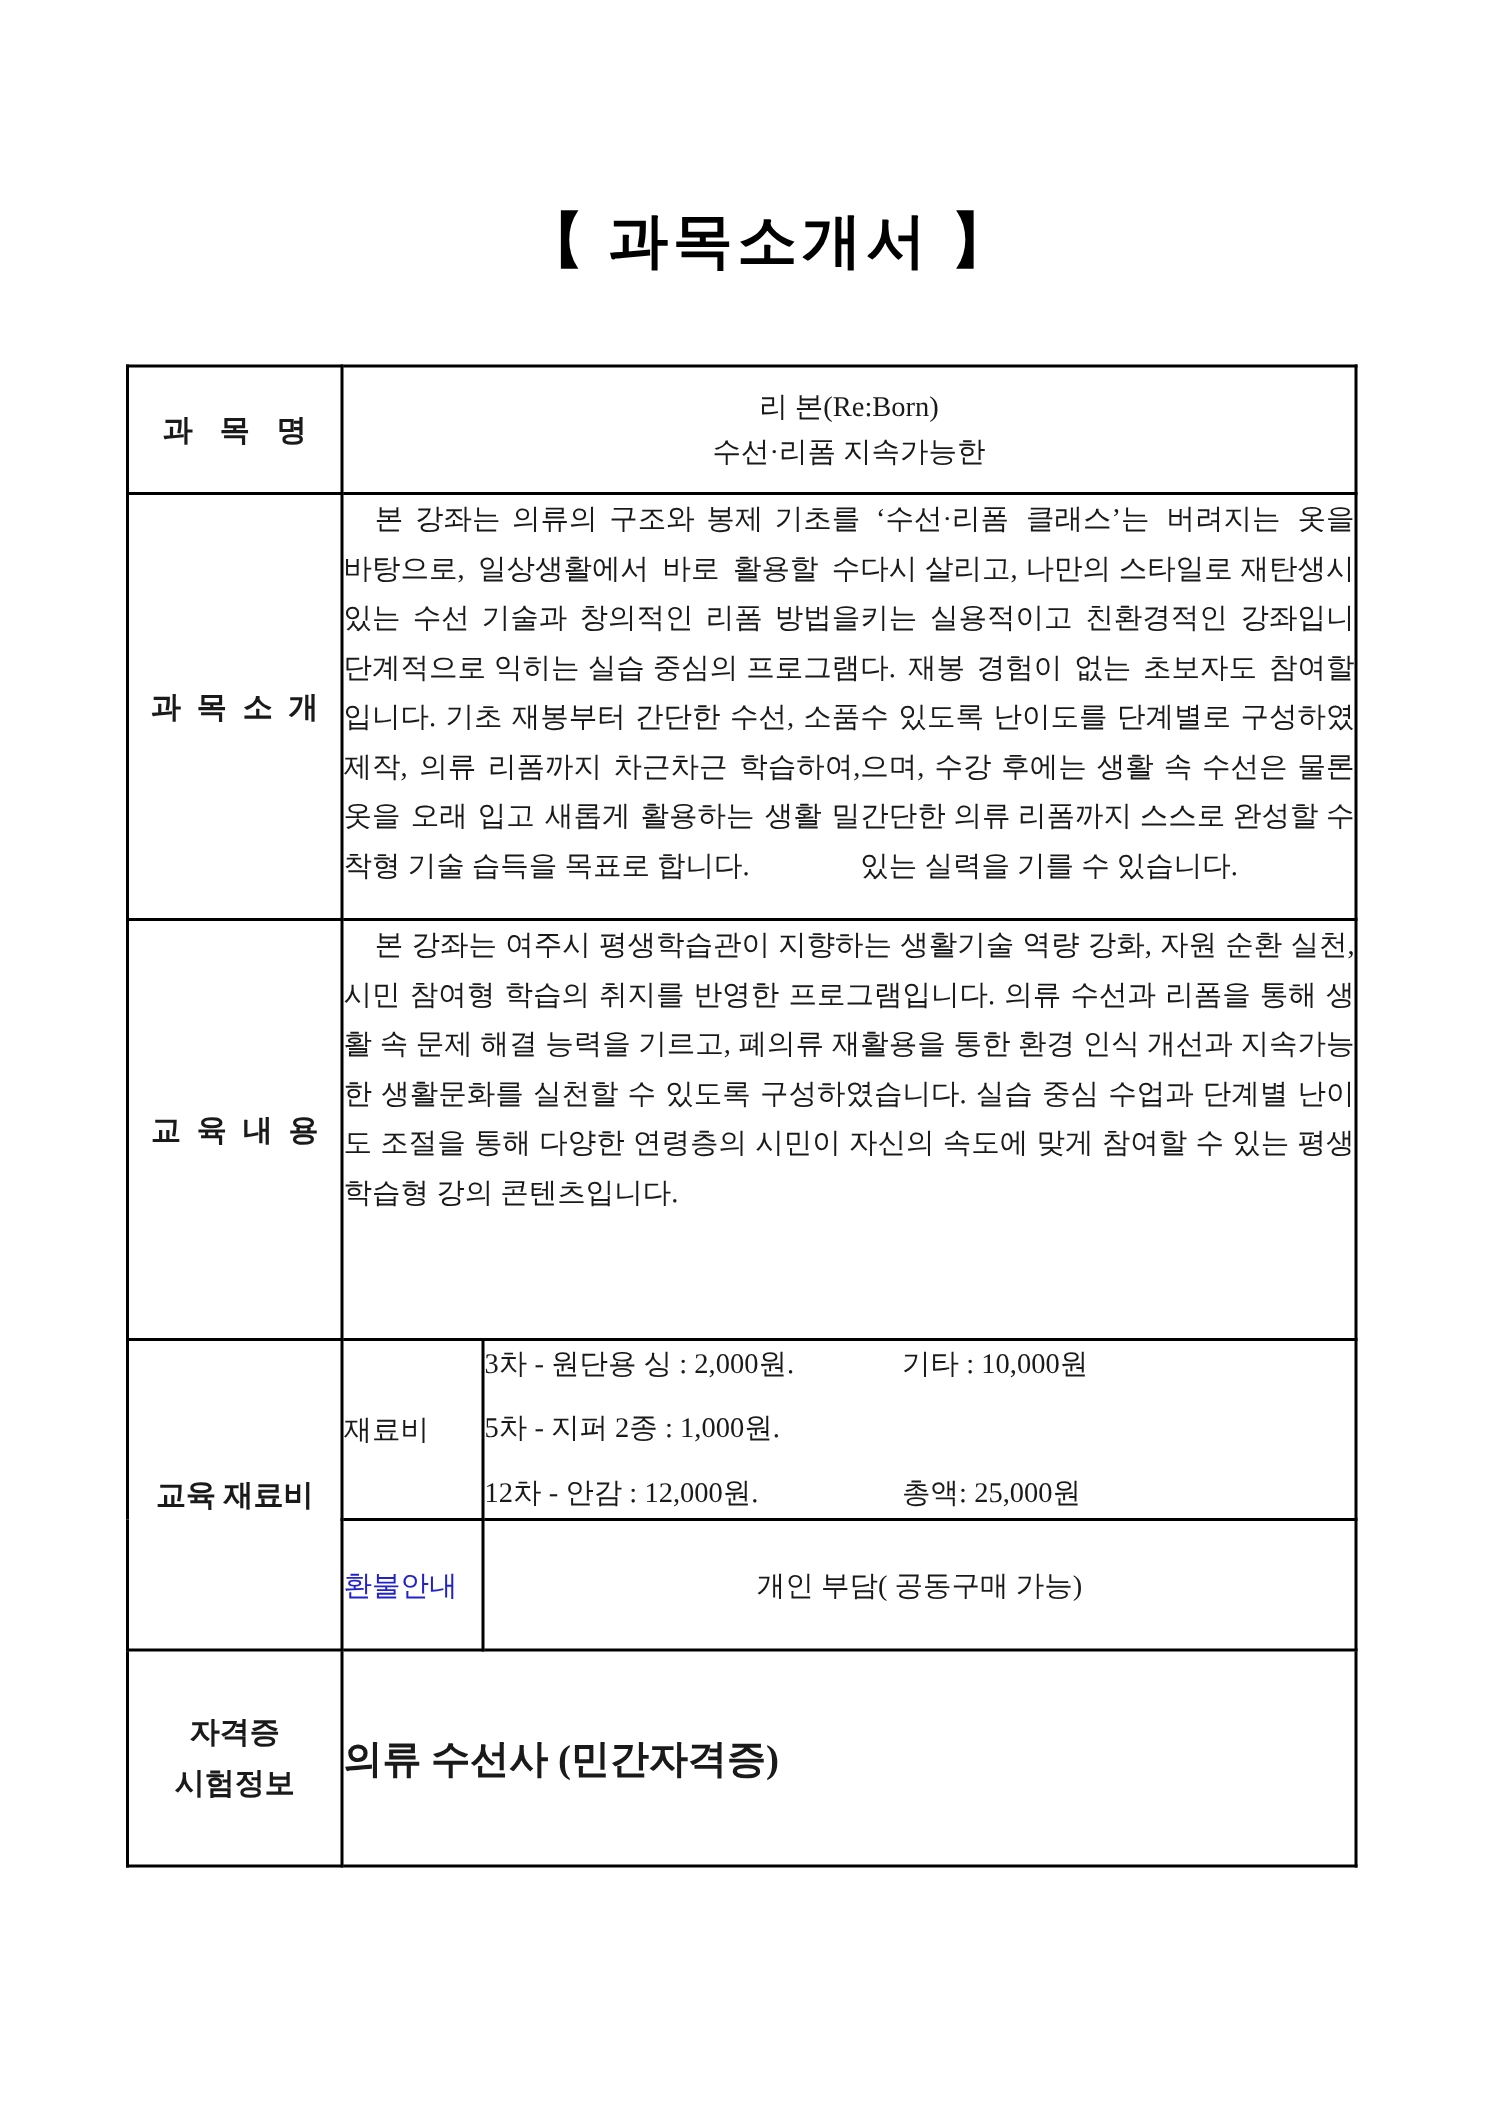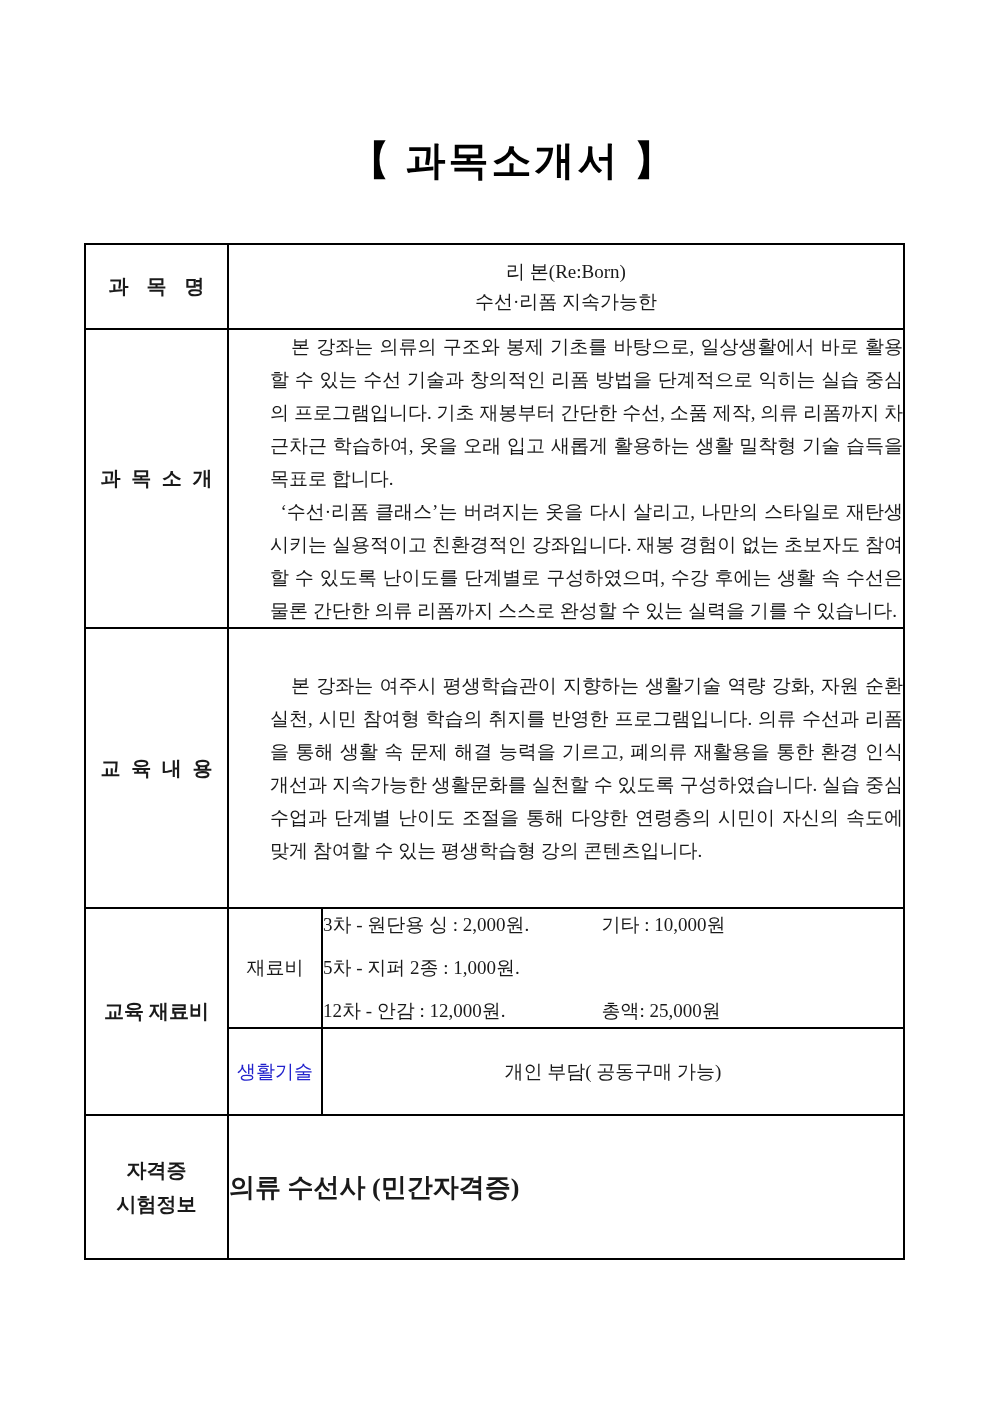--- a/index.html
+++ b/index.html
@@ -49,34 +49,30 @@
   td.name-cell {
     text-align: center;
     line-height: 30px;
     font-size: 19px;
   }
   td.para-cell {
     padding: 4px 7px;
   }
   .para-stack {
     display: flex;
-    flex-direction: column;
-    justify-content: center;
     height: 100%;
-    padding-left: 41px;
   }
   .para {
     text-align: justify;
     text-indent: 1.1em;
     line-height: 33px;
     margin: 0;
   }
   .para.quote-para { text-indent: 0.55em; }
   td.sublabel-cell {
-    text-align: center;
     font-size: 19px;
   }
   .refund-label { color: #2222cc; }
   td.fee-cell {
     padding: 2px 6px;
   }
   .fee-stack {
     display: flex;
     flex-direction: column;
     justify-content: space-between;
@@ -162,21 +158,21 @@
         </div>
         <div class="fee-line">
           <span class="fee-left">12차 - 안감 : 12,000원.</span>
           <span>총액: 25,000원</span>
         </div>
       </div>
     </td>
   </tr>
 
   <tr class="r-refund">
-    <td class="sublabel-cell refund-label">생활기술</td>
+    <td class="sublabel-cell refund-label">환불안내</td>
     <td class="center-cell">개인 부담( 공동구매 가능)</td>
   </tr>
 
   <tr class="r-cert">
     <td class="label-cell two-line-label">
       <div>자격증</div>
       <div>시험정보</div>
     </td>
     <td colspan="2" class="cert-content">의류 수선사 (민간자격증)</td>
   </tr>

